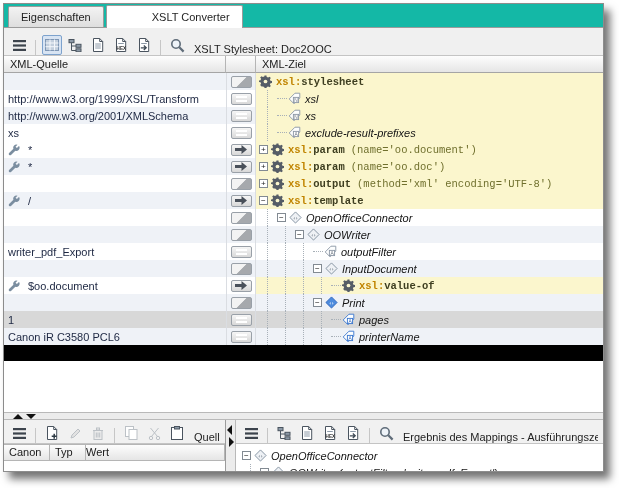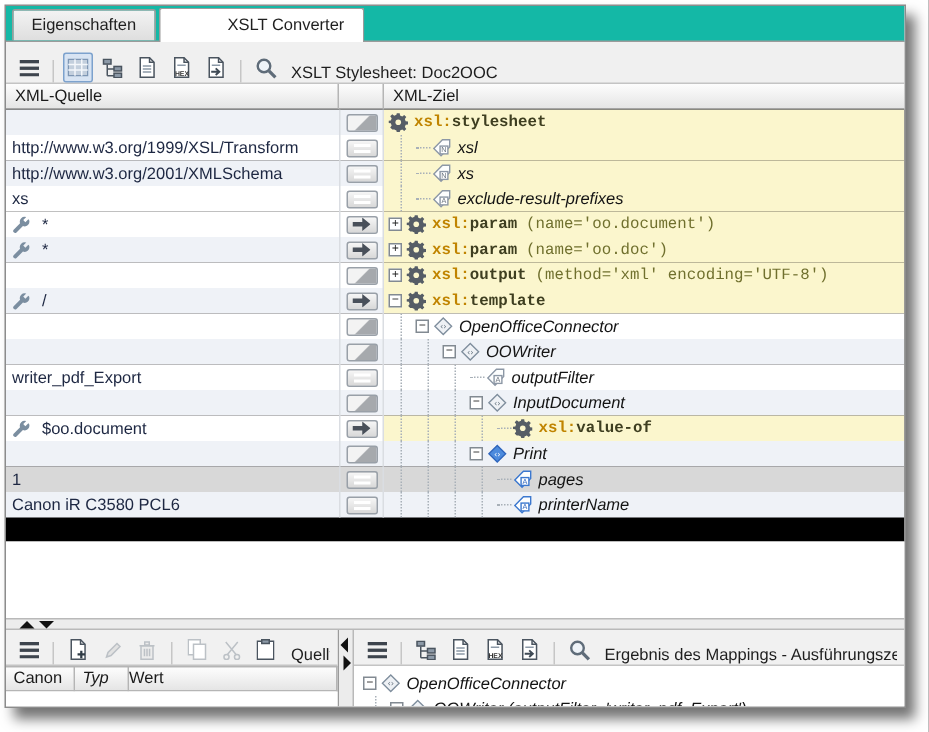--- a/index.html
+++ b/index.html
@@ -73,21 +73,21 @@
   .vpanel-left{ width:222px; flex:none; display:flex; flex-direction:column; background:#fff; border-right:1px solid #9b9b9b; }
   .vsplit{ width:10px; flex:none; background:#ececec; border-right:1px solid #b9b9b9; position:relative; }
   .tri-left{ left:1px; top:5px; border-top:5px solid transparent; border-bottom:5px solid transparent; border-right:5px solid #111; }
   .tri-right{ left:3px; top:17px; border-top:5px solid transparent; border-bottom:5px solid transparent; border-left:5px solid #111; }
   .vpanel-right{ flex:1; display:flex; flex-direction:column; background:#fff; overflow:hidden; }
   
   .lthead{ display:flex; height:17px; flex:none; }
   .lth{ background:linear-gradient(#fdfdfd,#e5e5e5); border:1px solid #b5b5b5; border-left:none;
         line-height:15px; padding-left:5px; color:#1a1a1a; }
   .lth:first-child{ border-left:1px solid #b5b5b5; border-left:none; }
-  .lth-name{ width:46px; } .lth-typ{ width:36px;font-style:italic; } .lth-wert{ flex:1; padding-left:0; }
+  .lth-name{ width:46px; } .lth-typ{ width:36px; } .lth-wert{ flex:1; padding-left:0; }
   .ltbody{ flex:1; background:#fff; }
   #result-tree{ flex:1; padding-top:3px; overflow:hidden; background:#fff; }
   .rrow{ display:flex; height:17px; align-items:center; padding-left:6px; white-space:nowrap; overflow:hidden; }
 </style>
 </head>
 <body>
 
 <div id="app-window">
 
   <div class="tabbar">

